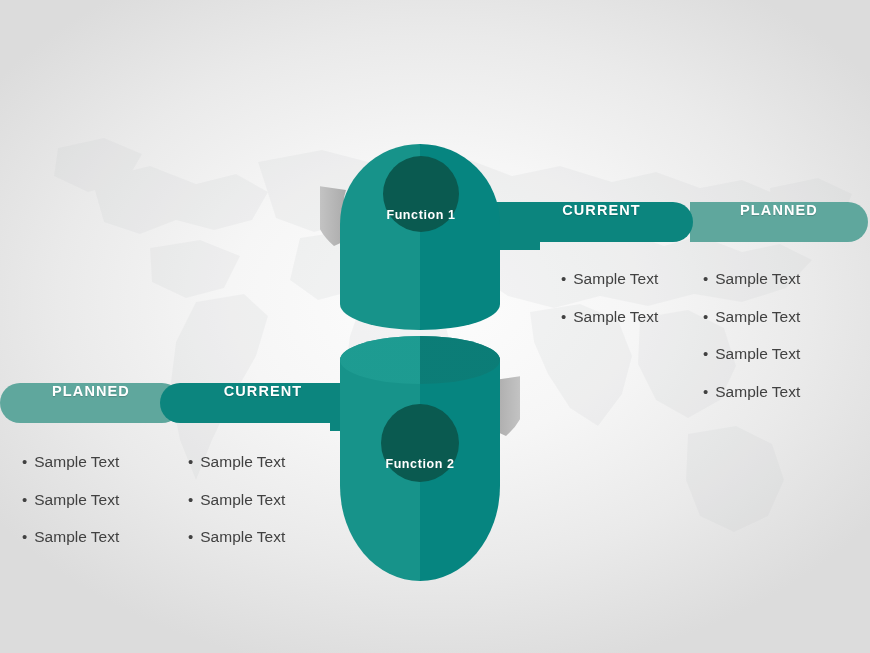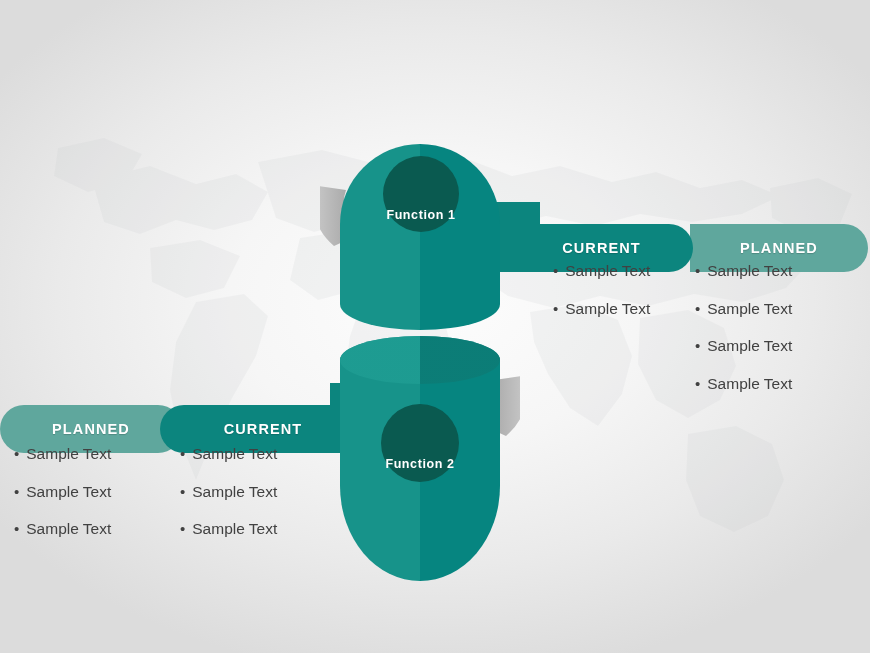--- a/index.html
+++ b/index.html
@@ -46,25 +46,23 @@
 
   
   .vessel {
     position: absolute;
     pointer-events: none;
   }
 
   
   .bar {
     position: absolute;
-    height: 48px;
+    height: 40px;
     display: flex;
-    align-items: center;
     box-sizing: border-box;
-    margin-top: 22px;
   }
   .bar span {
     font-size: 14.5px;
     font-weight: bold;
     color: #ffffff;
     letter-spacing: 1.1px;
     text-shadow: 0 1px 1px rgba(0,0,0,0.18);
     white-space: nowrap;
   }
 
@@ -122,21 +120,21 @@
     top: 383px;
     width: 130px;
     height: 48px;
     background: #0c857e;
   }
 
   
   .bullets {
     position: absolute;
     list-style: none;
-    margin: 0;
+    margin: 8px;
     padding: 0;
   }
   .bullets li {
     font-size: 15.5px;
     color: #414141;
     line-height: 1;
     margin-bottom: 22px;
     white-space: nowrap;
   }
   .bullets li::before {

